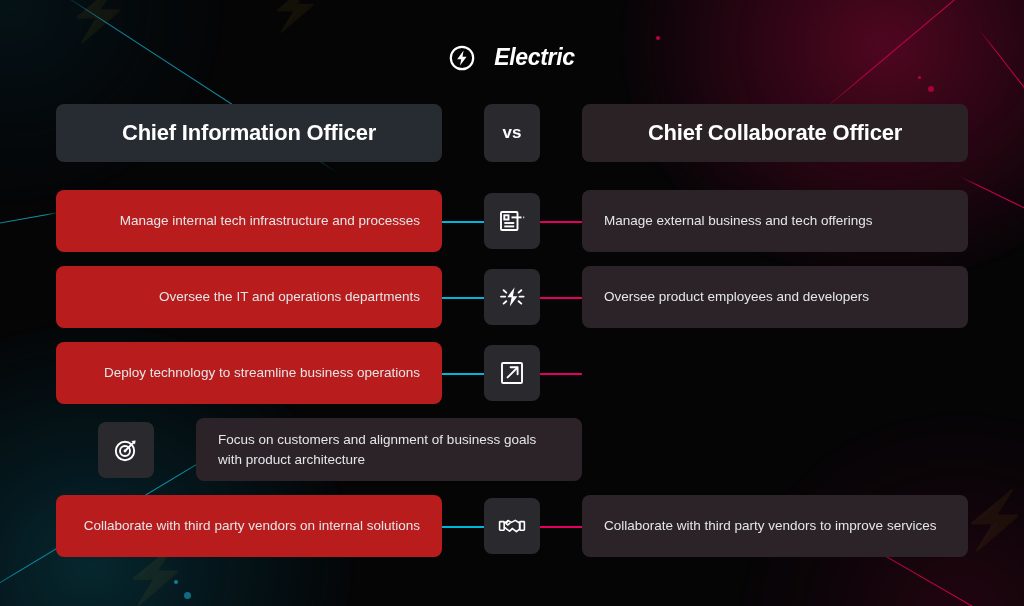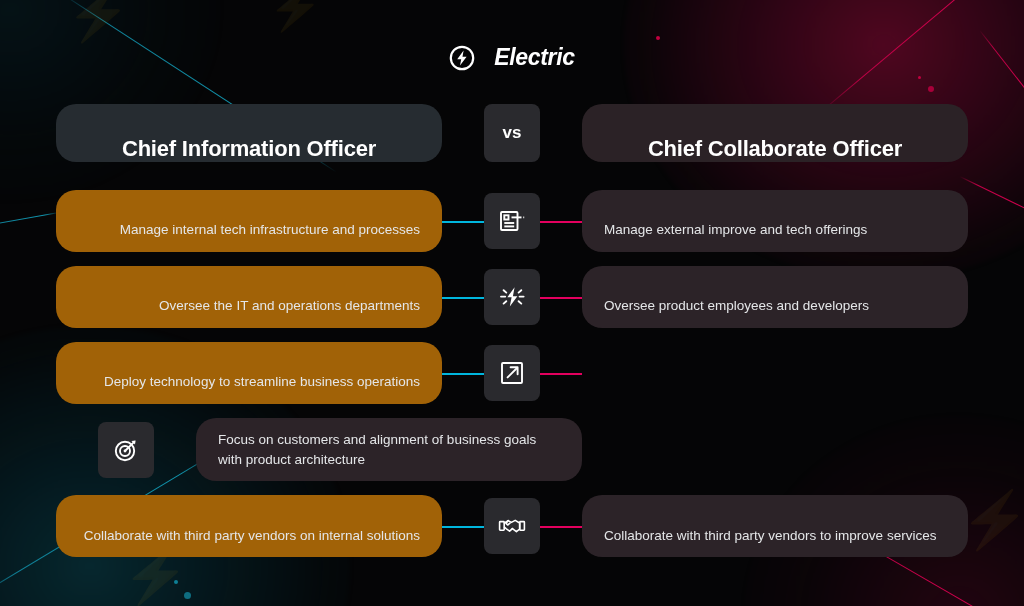--- a/index.html
+++ b/index.html
@@ -116,23 +116,23 @@
     top: 104px;
   }
   .row {
     display: flex;
     align-items: stretch;
     position: relative;
   }
   .row + .row { margin-top: 14px; }
 
   .cell {
-    border-radius: 20px;
-    display: flex;
-    align-items: flex-end;
+    border-radius: 8px;
+    display: flex;
+    align-items: center;
     box-sizing: border-box;
     position: relative;
     z-index: 2;
   }
   .cell.left  { width: 386px; justify-content: flex-end; text-align: right; }
   .cell.right { width: 386px; justify-content: flex-start; text-align: left; }
 
   .mid {
     width: 56px;
     margin: 0 42px;
@@ -168,21 +168,21 @@
     font-size: 17px;
     font-weight: bold;
   }
   .head-row { margin-bottom: 28px; }
 
   
   .data-row .cell {
     min-height: 62px;
     padding: 12px 22px;
   }
-  .data-row .cell.left  { background: #a16207; padding-left: 16px; }
+  .data-row .cell.left  { background: #b91c1c; padding-left: 16px; }
   .data-row .cell.right { background: #2c2328; }
   .cell-text {
     color: #e4e6e8;
     font-size: 13.5px;
     line-height: 1.45;
   }
 
   .icon-box {
     width: 56px;
     height: 56px;
@@ -271,21 +271,21 @@
             <rect x="4" y="6" width="16.5" height="18" rx="1"></rect>
             <rect x="7.3" y="9.3" width="4.2" height="4.2"></rect>
             <line x1="7.3" y1="17" x2="17.2" y2="17"></line>
             <line x1="7.3" y1="20.4" x2="17.2" y2="20.4"></line>
             <line x1="14.5" y1="11.4" x2="24.5" y2="11.4"></line>
             <line x1="26.3" y1="11.4" x2="27.2" y2="11.4"></line>
           </svg>
         </div>
       </div>
       <div class="cell right">
-        <span class="cell-text">Manage external improve and tech offerings</span>
+        <span class="cell-text">Manage external business and tech offerings</span>
       </div>
     </div>
 
     <div class="row data-row">
       <div class="conn conn-left"></div>
       <div class="conn conn-right"></div>
       <div class="cell left">
         <span class="cell-text">Oversee the IT and operations departments</span>
       </div>
       <div class="mid">

